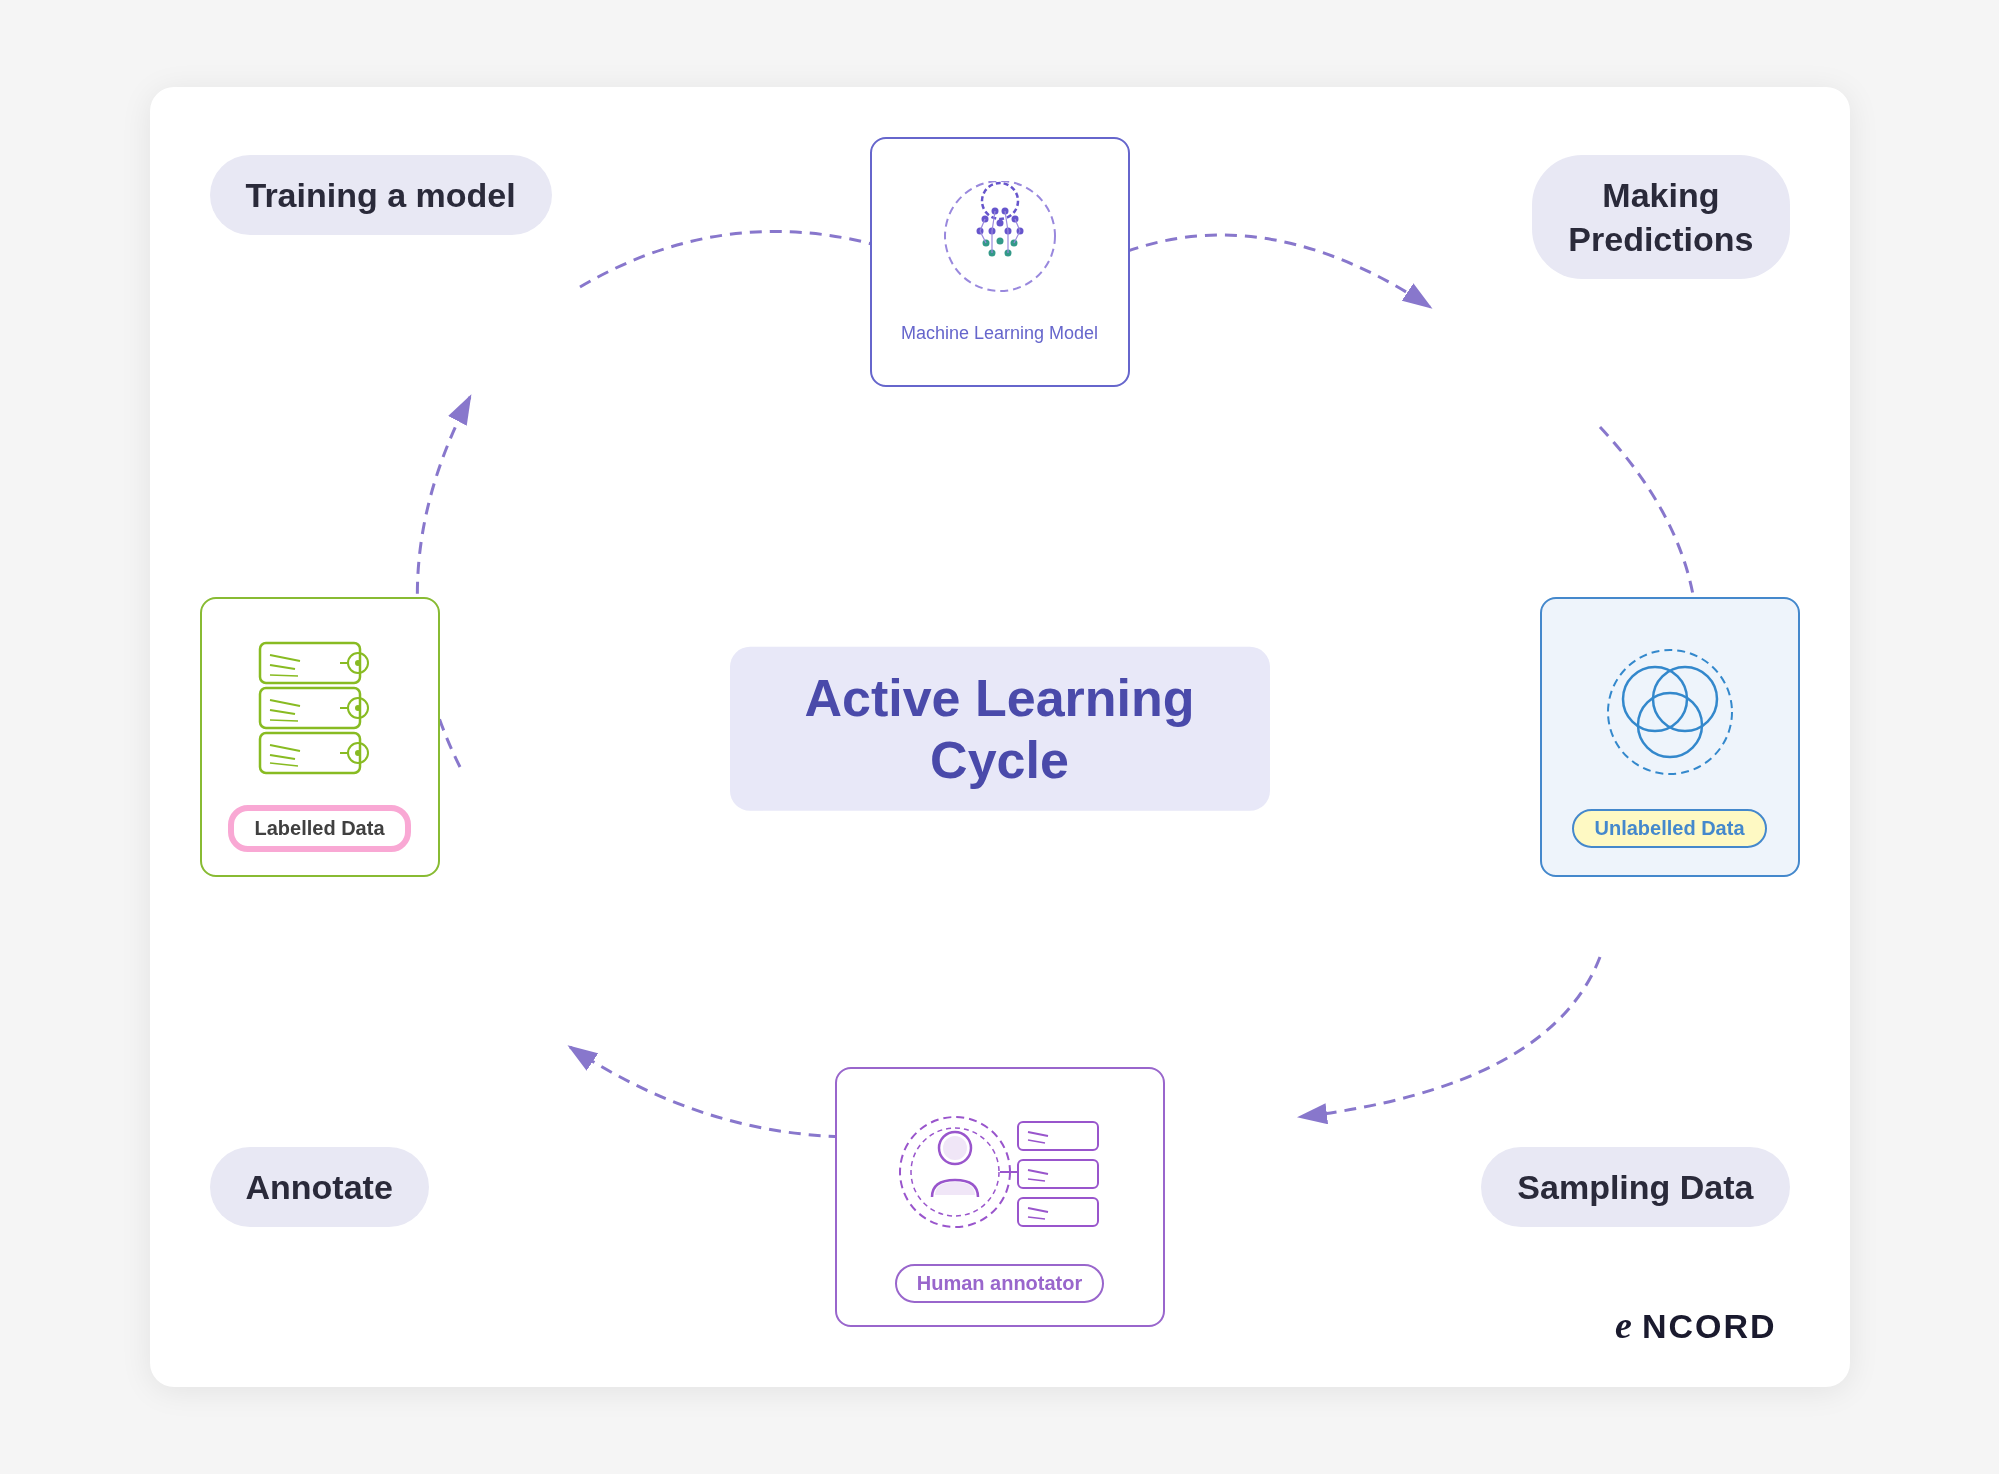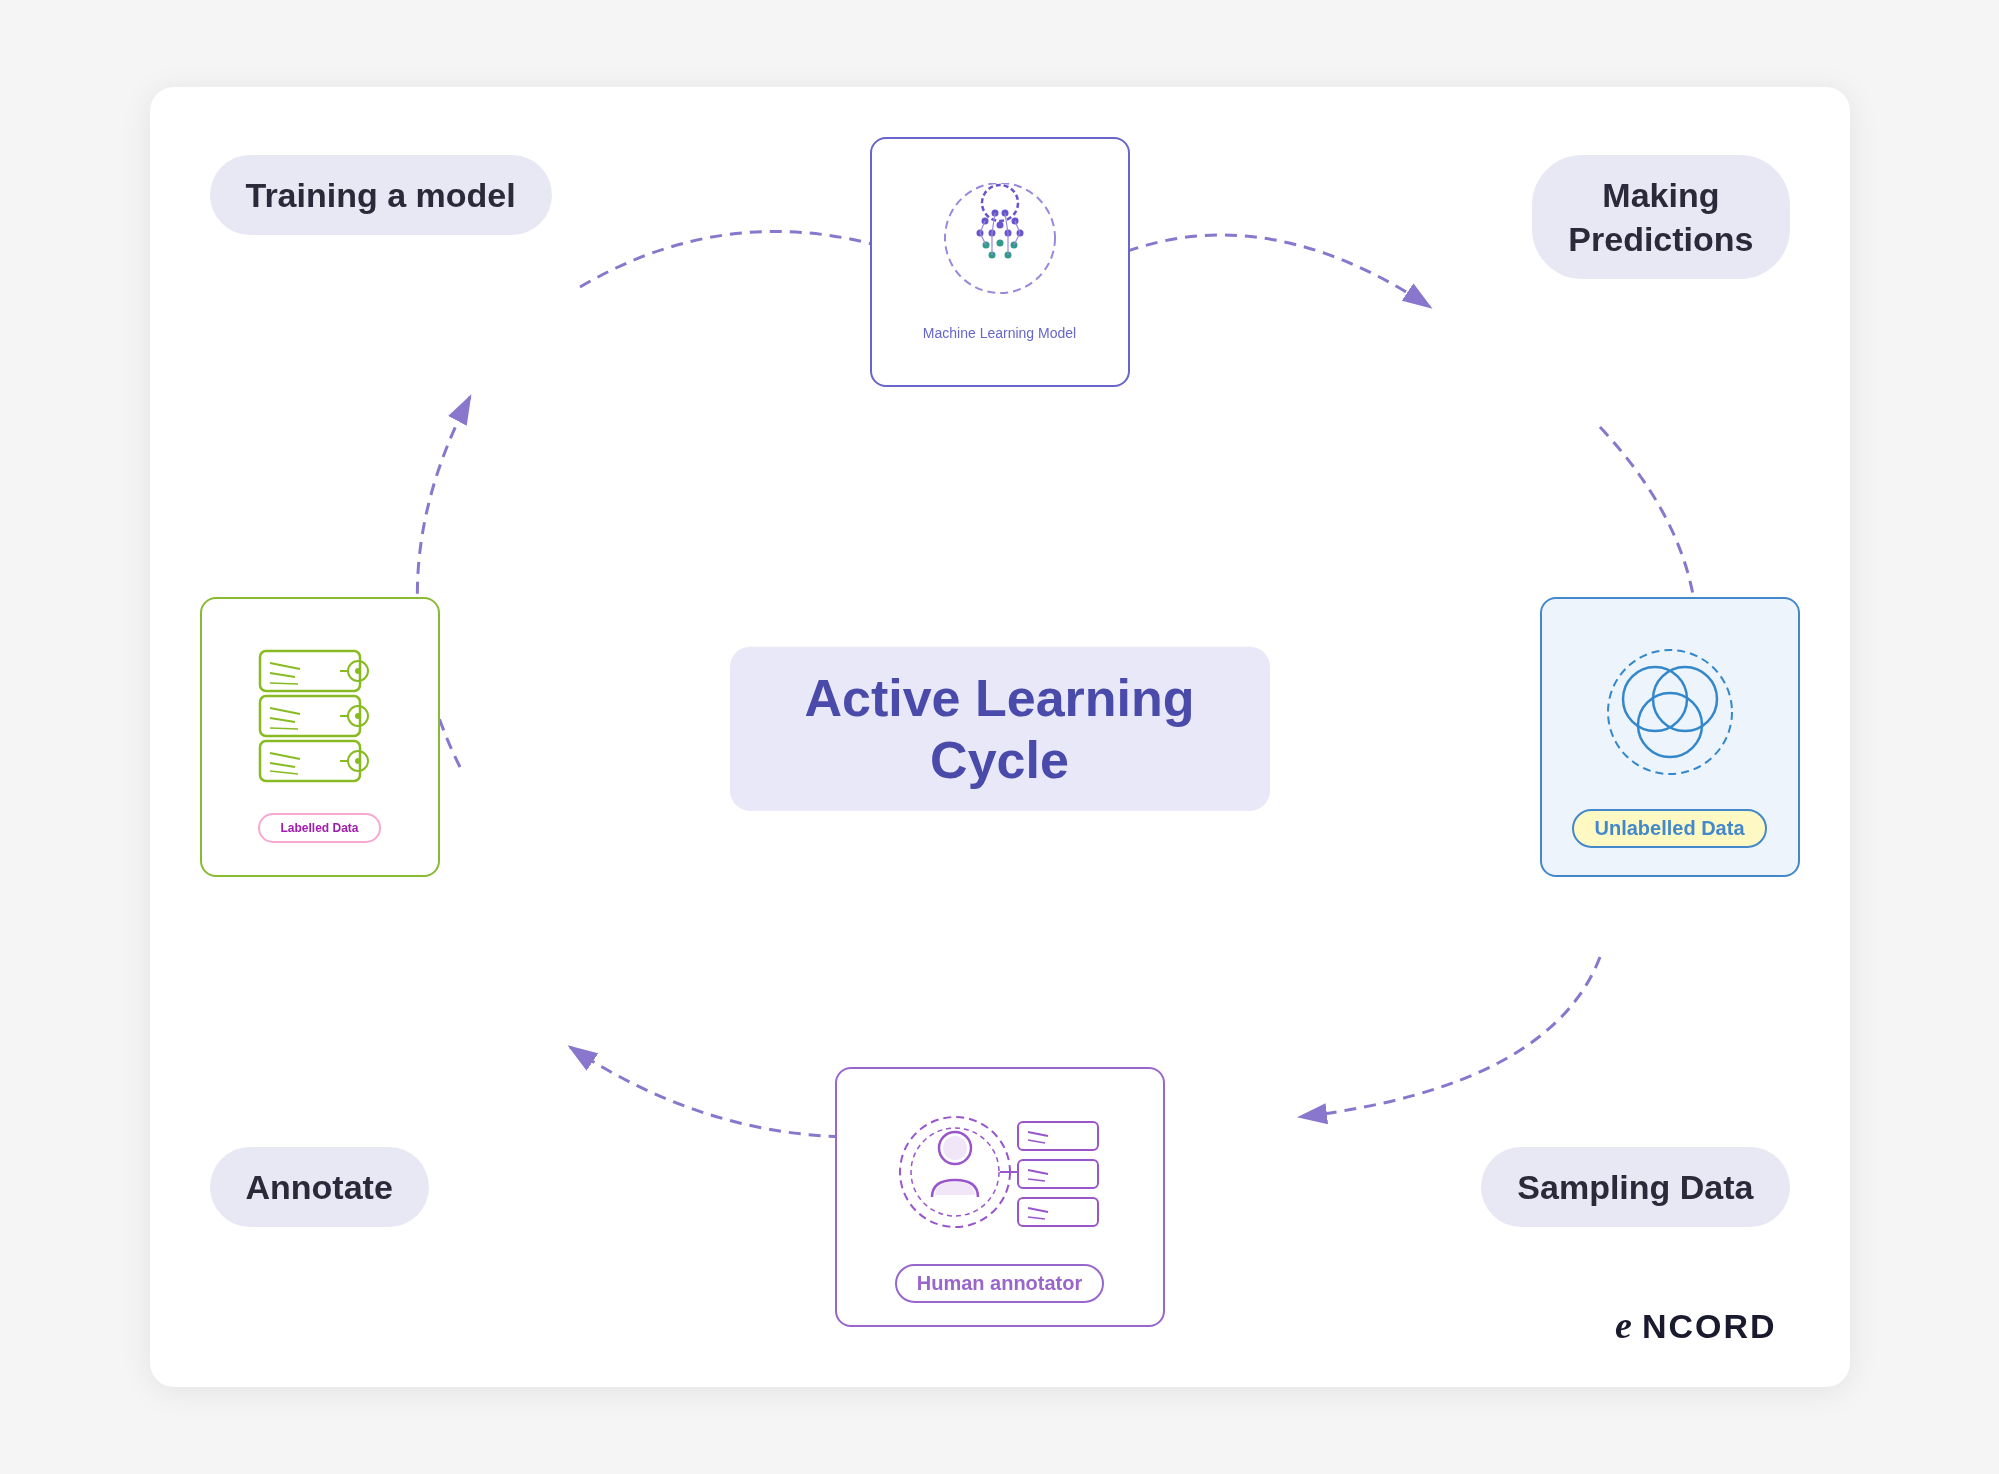--- a/index.html
+++ b/index.html
@@ -79,41 +79,41 @@
     .card-ml {
       top: 50px;
       left: 50%;
       transform: translateX(-50%);
       width: 260px;
       height: 250px;
       border: 2.5px solid #6666cc;
       background: white;
     }
     .card-ml-label {
-      font-size: 14px;
+      font-size: 18px;
       color: #6666cc;
       font-weight: 500;
       text-align: center;
     }
 
     
     .card-labelled {
       top: 50%;
       left: 50px;
       transform: translateY(-50%);
       width: 240px;
       height: 280px;
       border: 2.5px solid #88bb33;
       background: white;
     }
     .card-labelled-badge {
       background: white;
-      border: 2px solid #f9a8d4;
-      color: #a21caf;
-      font-size: 12px;
+      border: 6px solid #f9a8d4;
+      color: #404040;
+      font-size: 20px;
       font-weight: 600;
       padding: 6px 20px;
       border-radius: 20px;
     }
 
     
     .card-unlabelled {
       top: 50%;
       right: 50px;
       transform: translateY(-50%);

